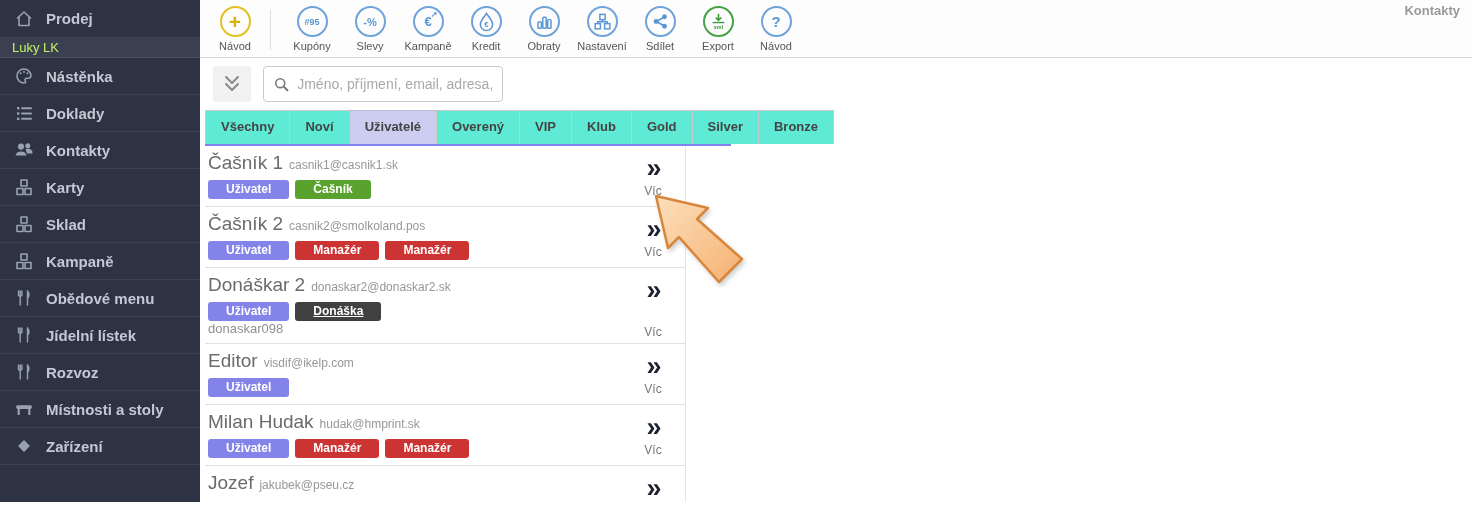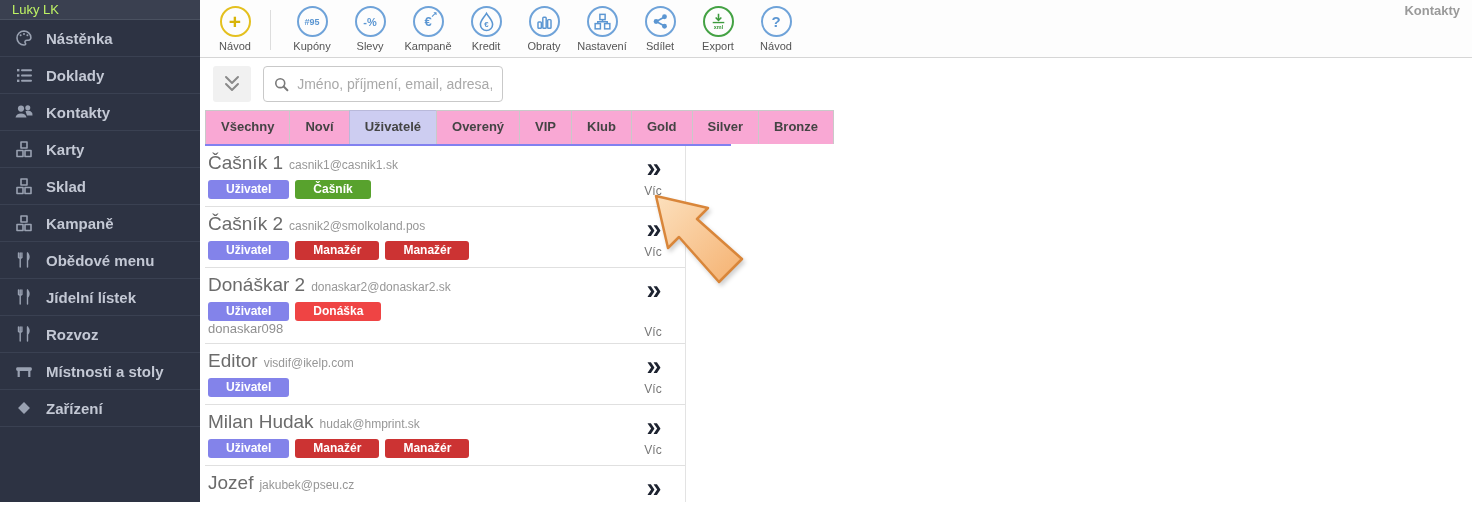--- a/index.html
+++ b/index.html
@@ -46,51 +46,59 @@
                   align-items:center; justify-content:center; cursor:pointer; }
   .search-box { width:240px; height:36px; border:1px solid #c9c9c9; border-radius:4px; background:#fff;
                 display:flex; align-items:center; gap:8px; padding:0 10px; }
   .search-box input { border:none; outline:none; width:100%; font-size:14px; color:#444;
                       font-family:"Liberation Sans",sans-serif; background:transparent; }
   .search-box input::placeholder { color:#a9a9a9; }
 
   
   .tabs { display:flex; margin-left:5px; width:526px; border-bottom:2px solid #8181f0; }
   .tab { height:34px; line-height:32px; padding:0 15px; border:1px solid #c9c9c9; border-bottom:none;
-         margin-right:-1px; font-size:13px; font-weight:bold; color:#444; background:#f9a8d4; cursor:pointer; }
+         margin-right:-1px; font-size:13px; font-weight:bold; color:#444; background:#5eead4; cursor:pointer; }
   .tab.selected { background:#cdcdf1; border-color:#b9b9da; }
 
   
   .list { width:481px; margin-left:5px; border-right:1px solid #e3e3e3; }
   .row { position:relative; border-bottom:1px solid #e0e0e0; padding:7px 62px 7px 3px; }
   .name-line { line-height:20px; }
   .name { font-size:19px; color:#6b6b6b; }
   .email { font-size:12px; color:#979797; margin-left:6px; }
   .badges { display:flex; gap:6px; margin-top:5px; }
   .badge { height:19px; line-height:19px; padding:0 18px; border-radius:3px; color:#fff;
            font-size:12px; font-weight:bold; }
   .b-uzivatel { background:#8383ea; }
   .b-casnik   { background:#58a22d; }
   .b-manazer  { background:#cc3333; }
-  .b-donaska  { background:#ef4444; }
+  .b-donaska  { background:#404040;text-decoration:underline; }
   .note { margin-top:0; font-size:13px; color:#909090; line-height:15px; }
   .more { position:absolute; top:9px; right:9px; width:46px; text-align:center; cursor:pointer; }
   .more-glyph { display:block; font-size:27px; font-weight:bold; color:#1d2330; line-height:26px; letter-spacing:-2px; }
   .more-label { display:block; margin-top:3px; font-size:12px; color:#777; }
 
   
   .pointer-arrow { position:absolute; left:645px; top:186px; width:102px; height:120px; z-index:6; pointer-events:none;
                    filter:drop-shadow(2px 3px 2px rgba(0,0,0,0.18)); }
 </style>
 </head>
 <body>
 
 <div class="app">
 
   <div class="sidebar">
+    <div class="side-item first">
+      <span class="sicon">
+        <svg viewBox="0 0 20 20">
+            <path class="st" d="M3.5 9 L10 3 L16.5 9 M5 8.2 V16.5 H15 V8.2"></path>
+          </svg>
+      </span>
+      <span>Prodej</span>
+    </div>
     <div class="side-sub">
       <span>Luky LK</span>
     </div>
 
     <div class="side-item">
       <span class="sicon">
         <svg viewBox="0 0 20 20">
           <path class="st" d="M10 3 a7 7 0 1 0 0 14 c1.6 0 2.1-1.1 1.3-2.1 -0.9-1.2 0-2.7 1.7-2.7 h1.4 a2.5 2.5 0 0 0 2.5-2.7 A7 7 0 0 0 10 3 Z"></path>
           <circle class="fl" cx="6.6" cy="7.2" r="1"></circle>
             <circle class="fl" cx="10" cy="5.9" r="1"></circle>

